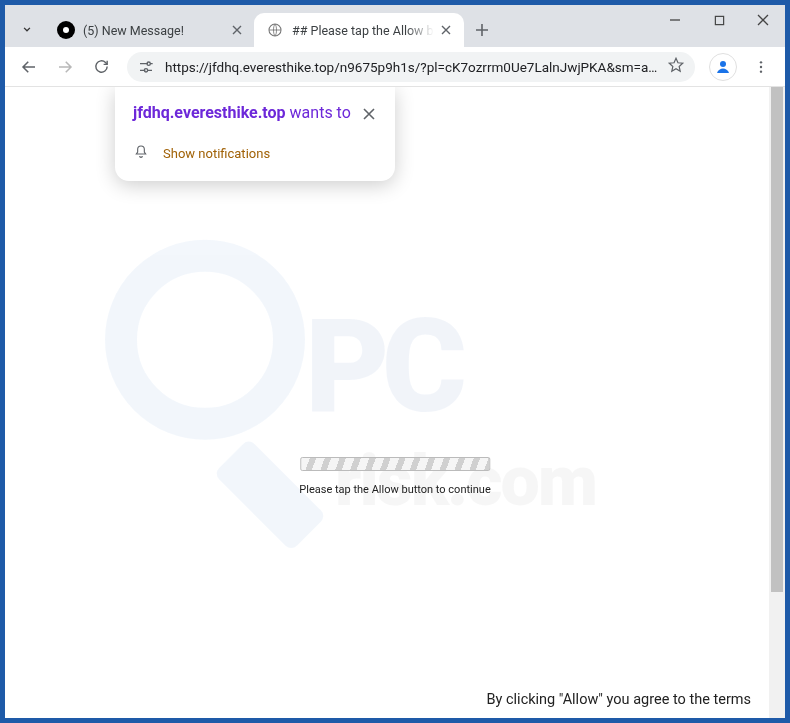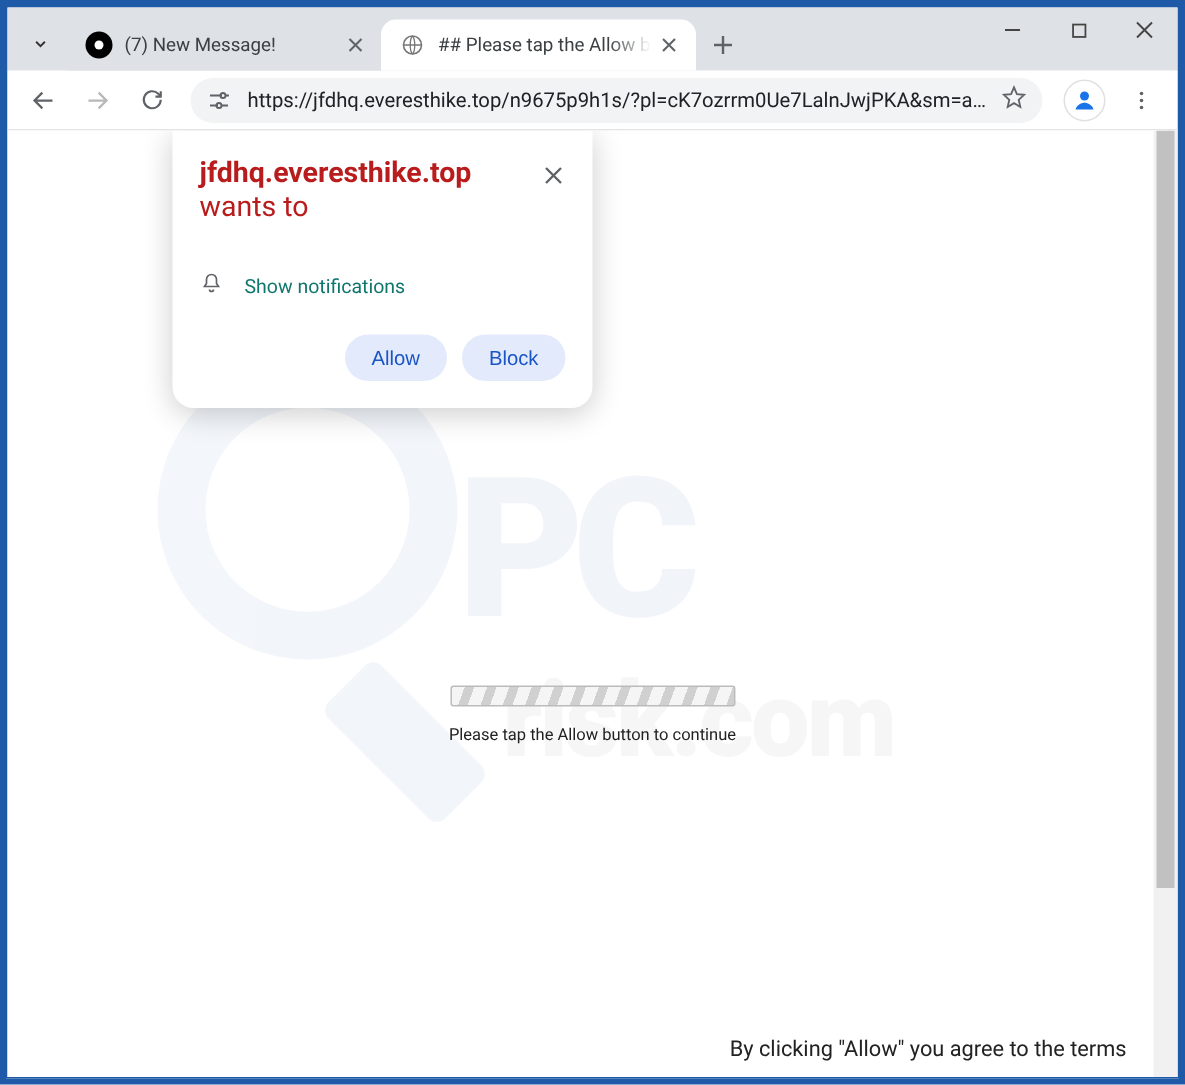--- a/index.html
+++ b/index.html
@@ -232,31 +232,31 @@
       background: #fff;
       border-radius: 0 0 14px 14px;
       box-shadow: 0 4px 20px rgba(0,0,0,0.2);
       padding: 16px 18px 18px 18px;
       z-index: 10;
     }
     .notif-head {
       display: flex;
       align-items: flex-start;
       justify-content: space-between;
-      font-size: 19px;
-      color: #b91c1c;
+      font-size: 16px;
+      color: #6d28d9;
     }
     .notif-head .domain { font-weight: 700; }
     .notif-close { cursor: pointer; padding:2px;}
     .notif-body {
       display: flex;
       align-items: center;
-      margin-top: 32px;
+      margin-top: 18px;
       font-size: 13px;
-      color: #0f766e;
+      color: #a16207;
     }
     .bell { margin-right: 14px; }
     .notif-actions {
       display: flex;
       justify-content: flex-end;
       gap: 10px;
       margin-top: 22px;
     }
     .notif-btn {
       background: #e3eafc;
@@ -321,21 +321,21 @@
           <path d="M7 10l5 5 5-5" fill="none" stroke="#333" stroke-width="2.2"></path>
         </svg>
     </div>
 
     <div class="tab inactive">
       <span class="favicon fav-dark">
         <svg width="10" height="10" viewBox="0 0 10 10">
             <circle cx="5" cy="5" r="3" fill="#fff"></circle>
           </svg>
       </span>
-      <span class="title">(7) New Message!</span>
+      <span class="title">(5) New Message!</span>
       <span class="close">
         <svg width="10" height="10" viewBox="0 0 10 10">
             <path d="M1 1l8 8M9 1l-8 8" stroke="#5f6368" stroke-width="1.4"></path>
           </svg>
       </span>
     </div>
 
     <div class="tab active">
       <span class="favicon fav-globe">
         <svg width="16" height="16" viewBox="0 0 24 24">
@@ -447,24 +447,20 @@
         </span>
       </div>
       <div class="notif-body">
         <span class="bell">
           <svg width="16" height="16" viewBox="0 0 24 24">
               <path d="M12 3a5 5 0 0 0-5 5v4l-2 3h14l-2-3V8a5 5 0 0 0-5-5zm-2 15a2 2 0 0 0 4 0" fill="none" stroke="#5f6368" stroke-width="1.7"></path>
             </svg>
         </span>
         <span>Show notifications</span>
       </div>
-      <div class="notif-actions">
-        <button class="notif-btn">Allow</button>
-        <button class="notif-btn">Block</button>
-      </div>
     </div>
 
     <div class="page-center">
       <div class="progress"></div>
       <div class="page-msg">Please tap the Allow button to continue</div>
     </div>
 
     <div class="footer-text">
       <span>By clicking "Allow" you agree to the </span><span class="terms">terms</span>
     </div>

